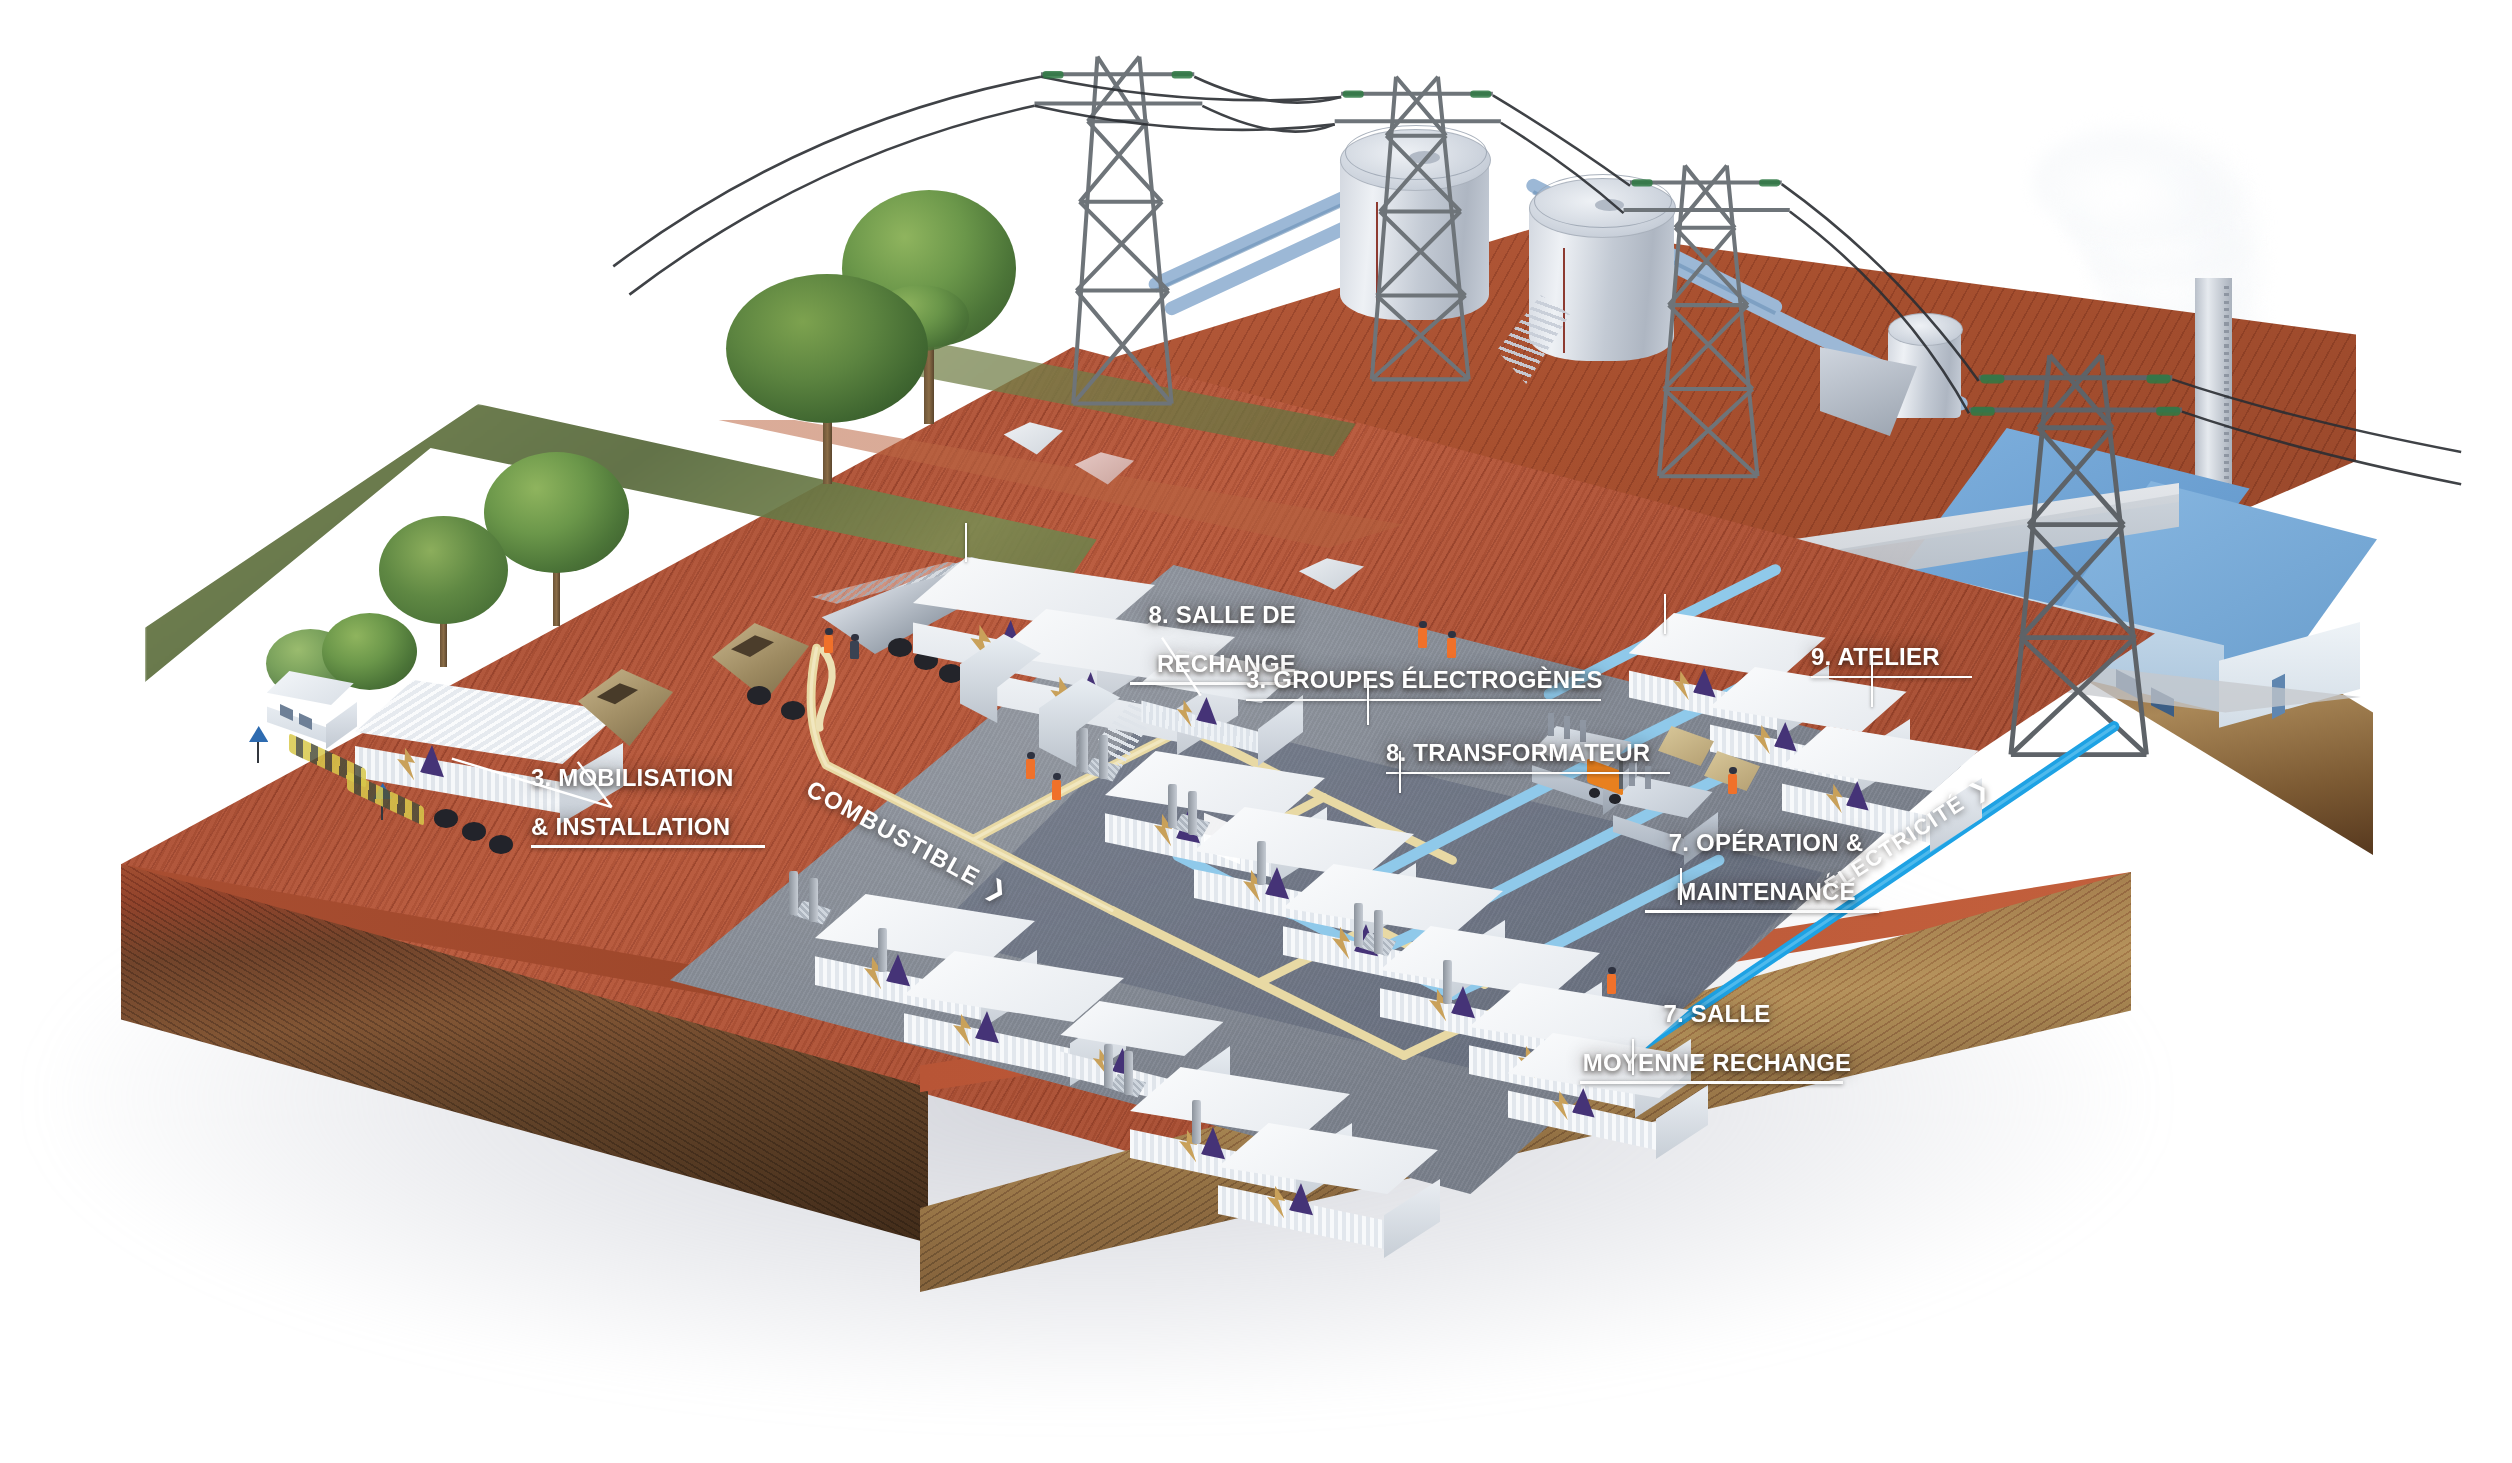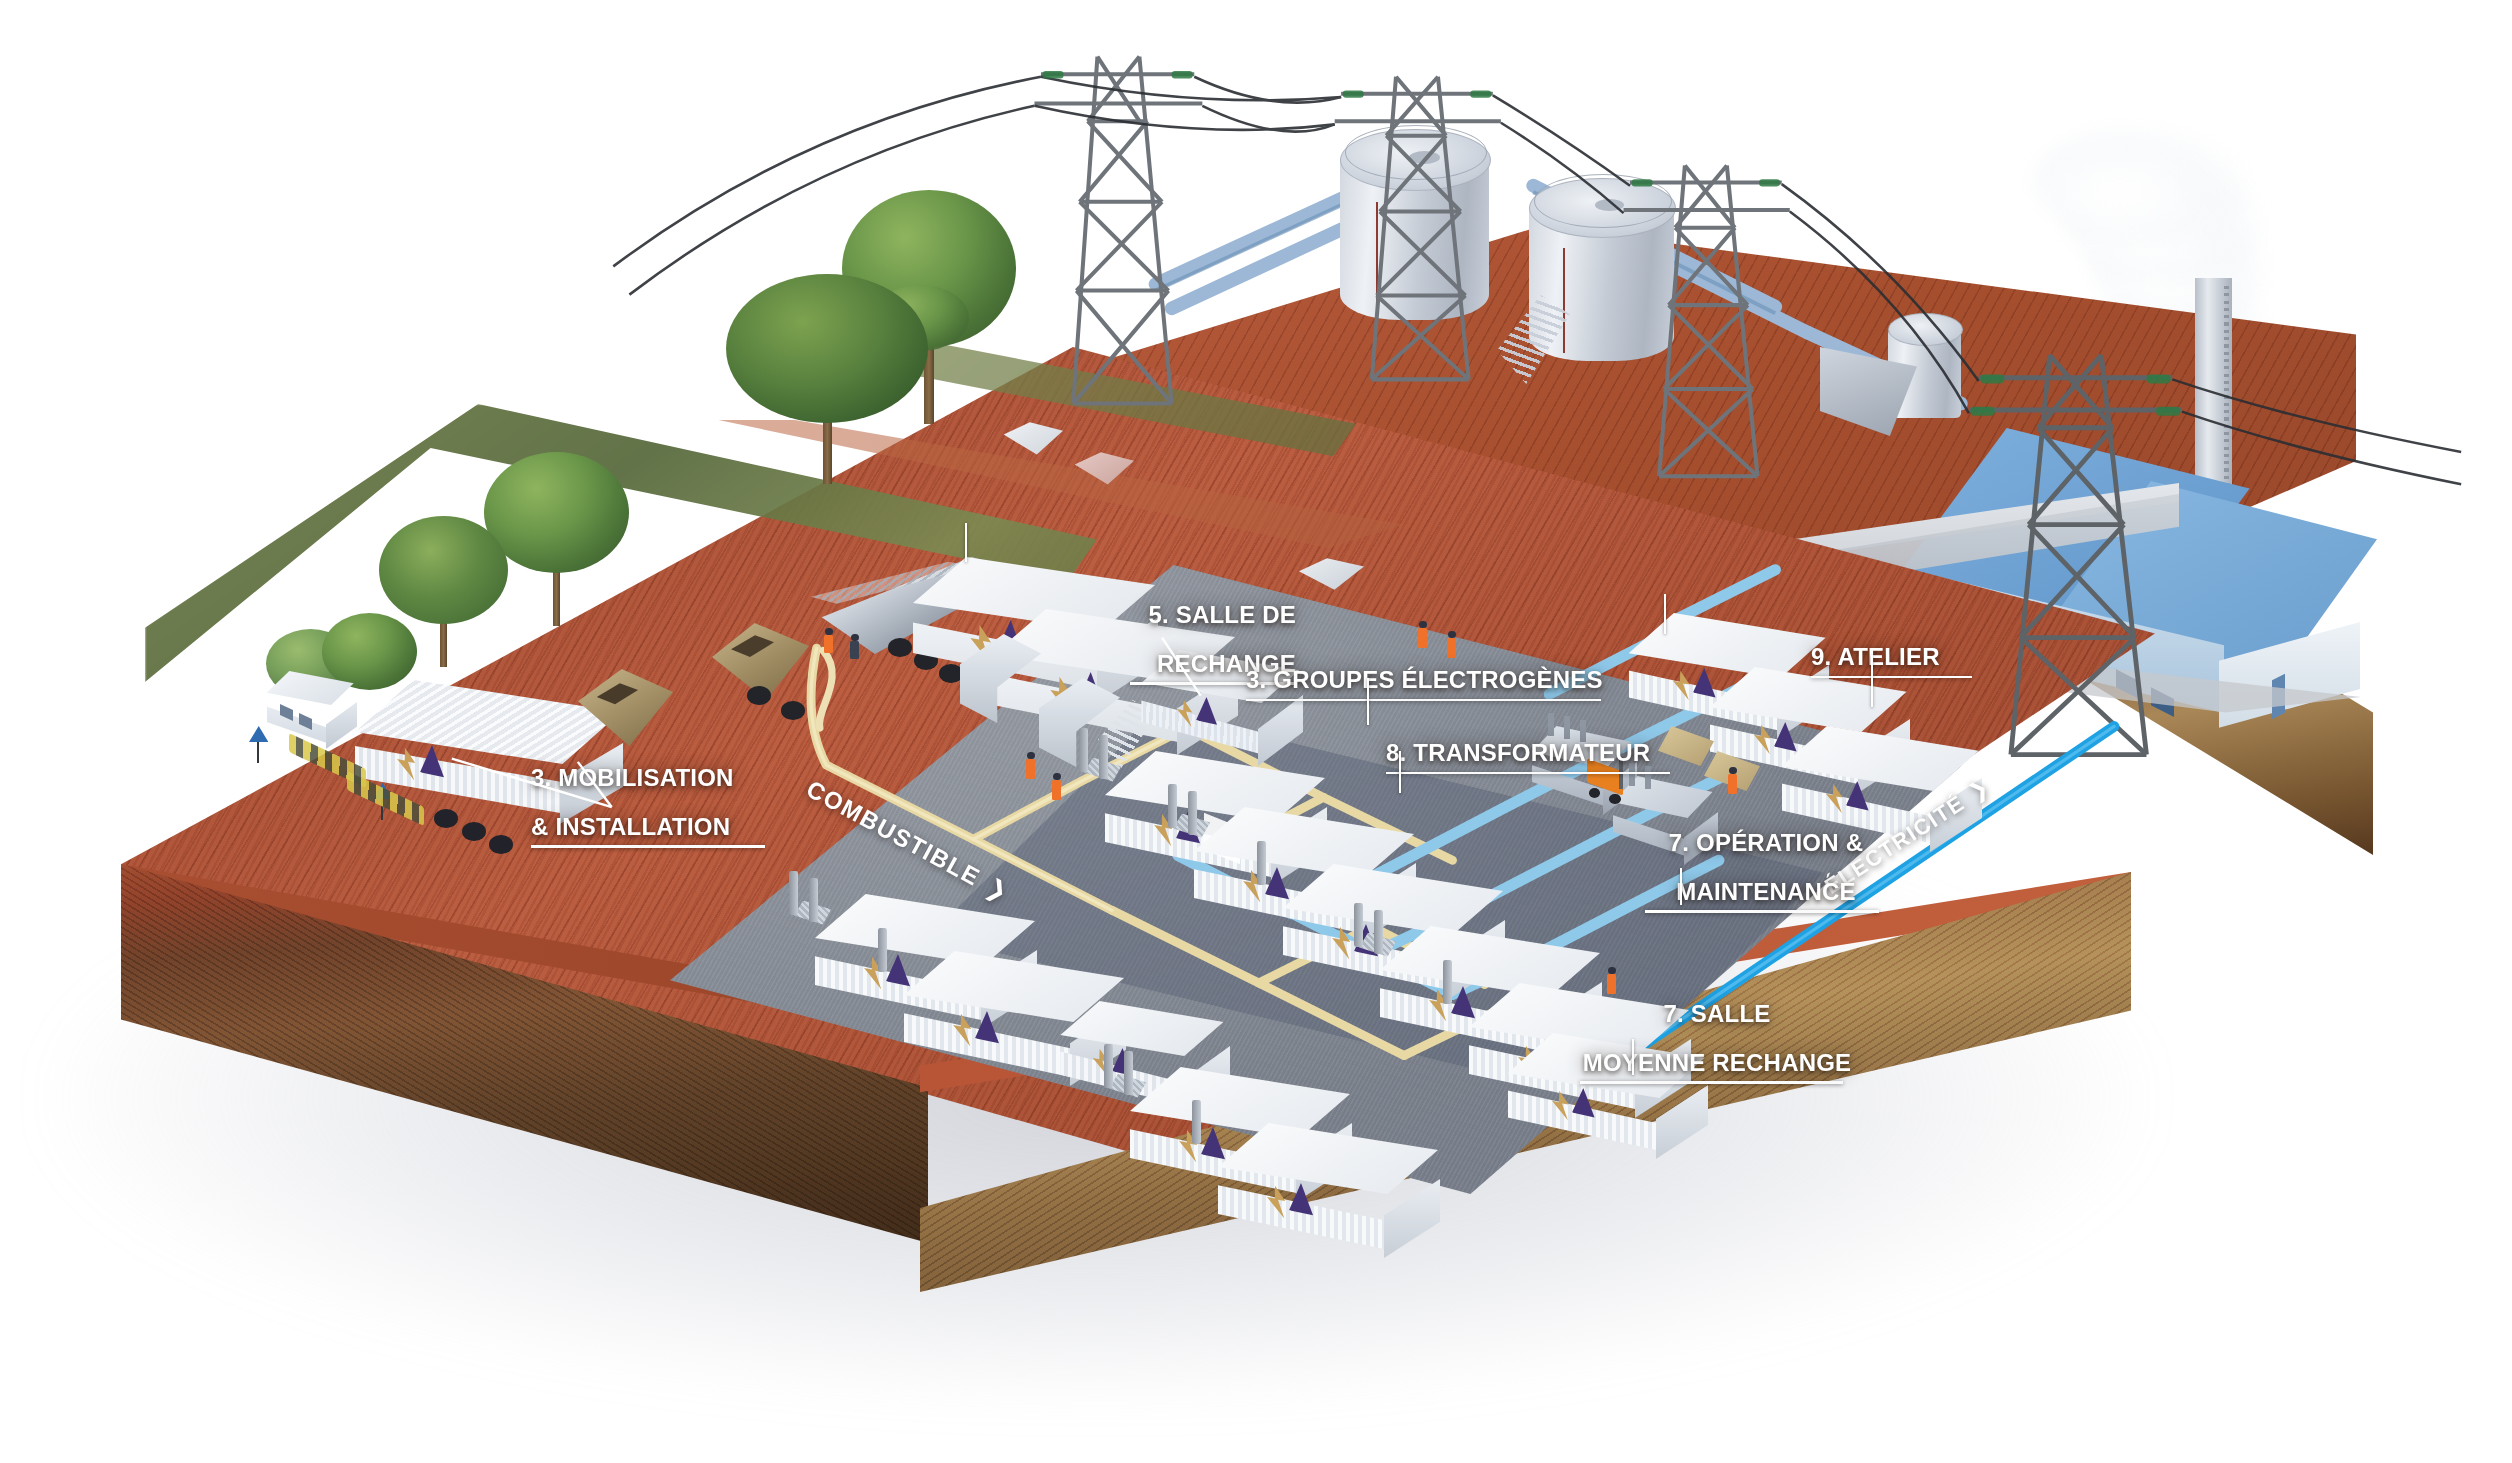--- a/index.html
+++ b/index.html
@@ -755,21 +755,21 @@
   </div>
 
   <div class="flow-label" style="left:1820px;top:878px;font-size:22px;letter-spacing:1.6px;
               transform:rotate(-33deg);transform-origin:0 0;">
     <span>ÉLECTRICITÉ</span><span style="margin-left:9.7px;">❯</span>
   </div>
 
   <div class="leader" style="left:965px;top:523px;width:2.4px;height:39px;"></div>
 
   <div class="label" style="left:1130px;top:579px;font-size:24px;text-align:right;width:166px;">
-    <span>5. SALLE DE</span><br>
+    <span>8. SALLE DE</span><br>
     <span>RECHANGE</span>
     <span class="rule"></span>
   </div>
   <svg style="position:absolute;left:0;top:0;width:2512px;height:1464px;" viewBox="0 0 3113 1814">
     <path d="M1440,790 L1488,862" stroke="#ffffff" stroke-width="3" fill="none"></path>
   </svg>
 
   <div class="label" style="left:1246px;top:644px;font-size:24px;width:371px;">
     <span>3. GROUPES ÉLECTROGÈNES</span>
     <span class="rule" style="width:355px;"></span>

